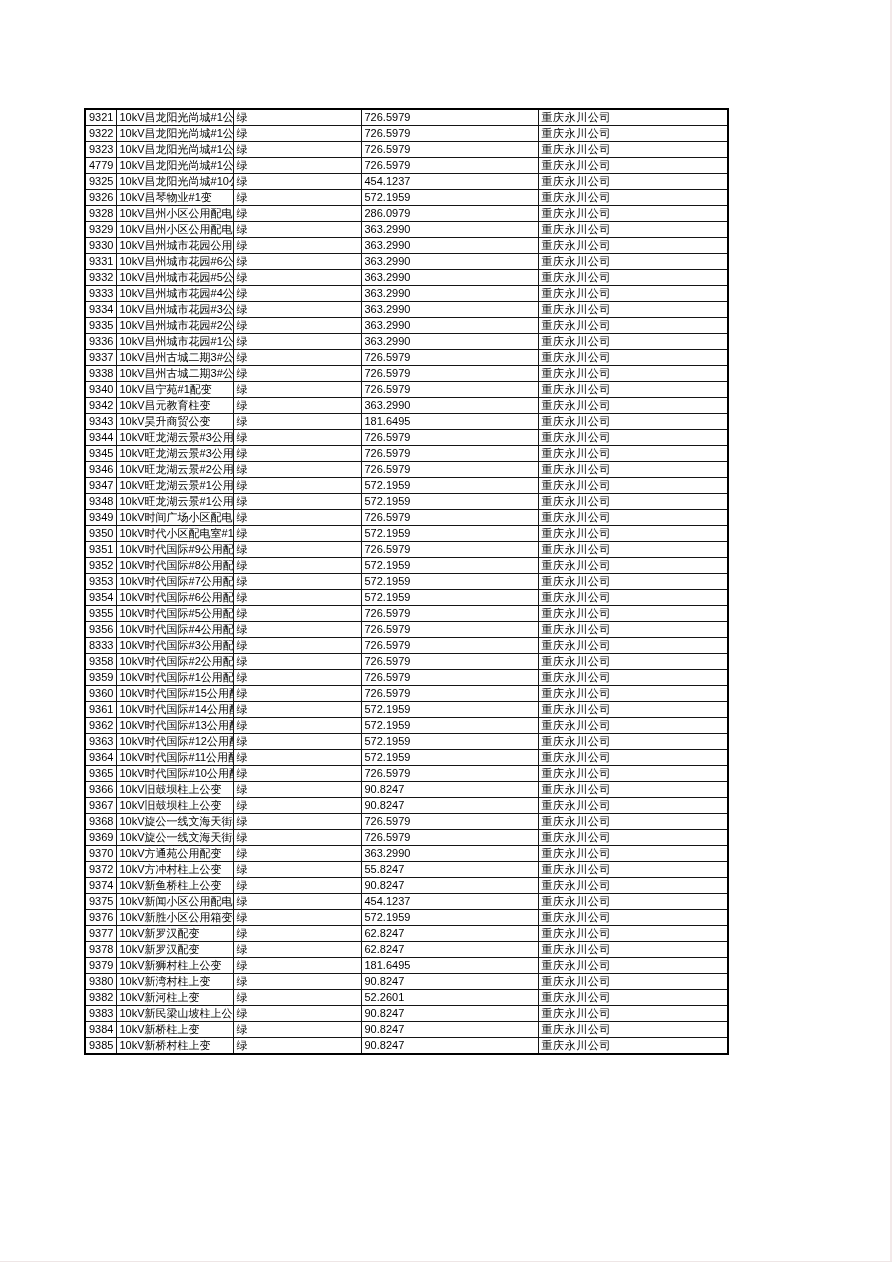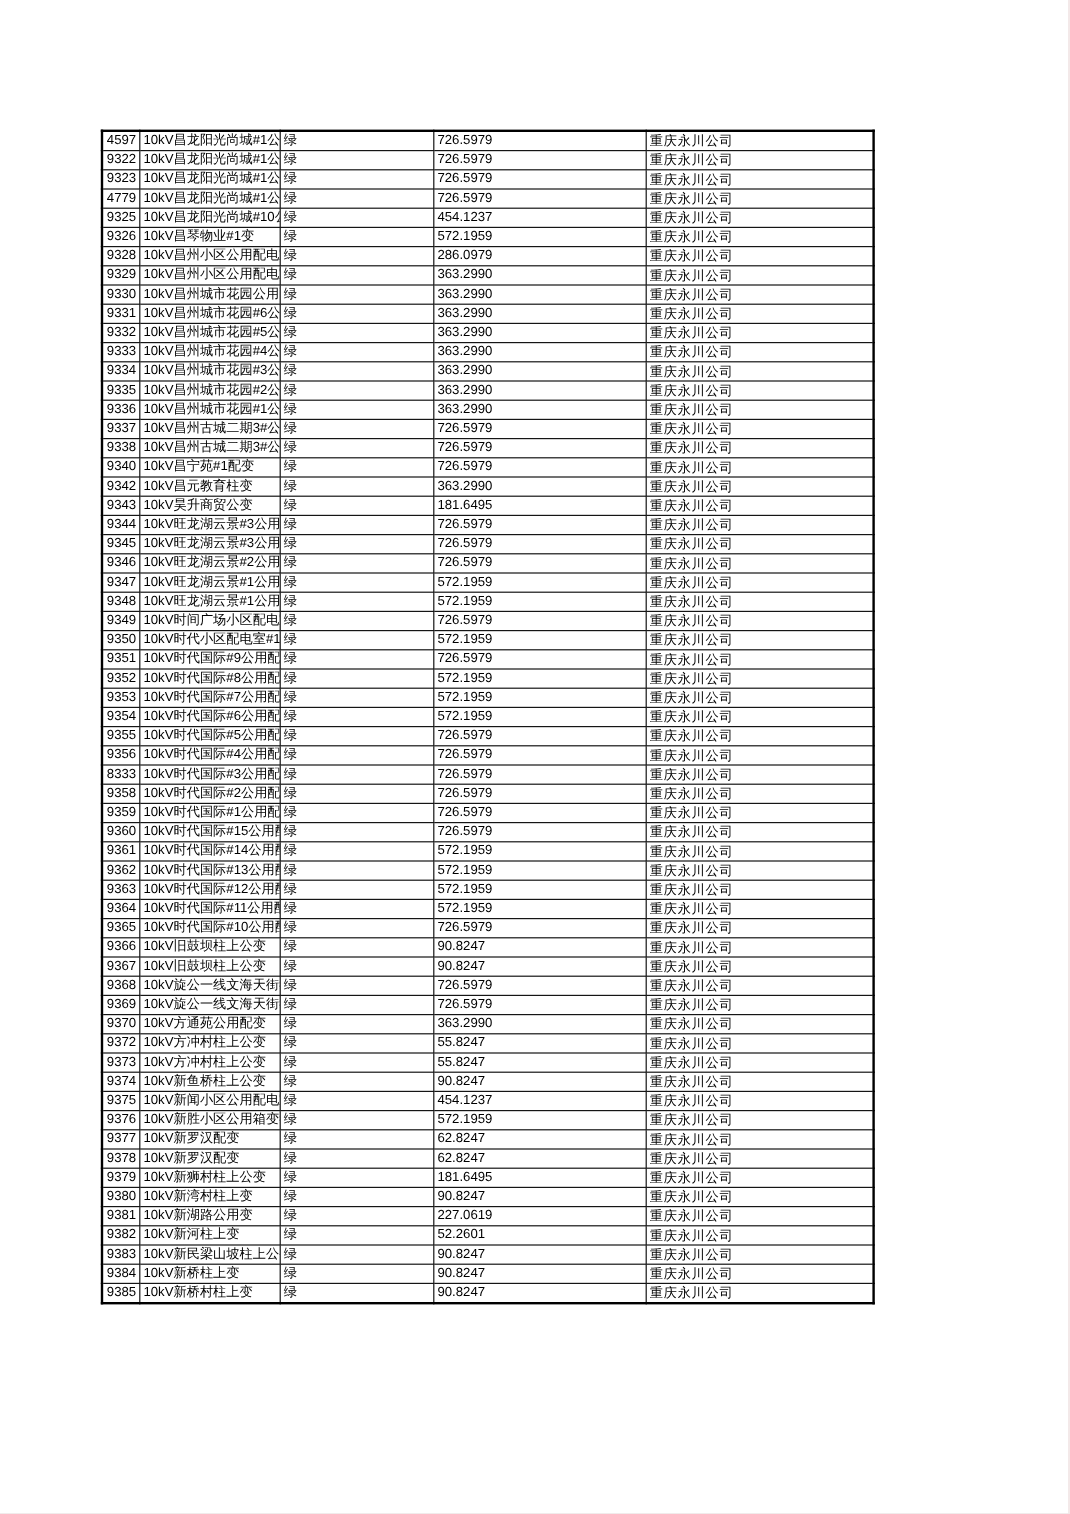--- a/index.html
+++ b/index.html
@@ -67,21 +67,21 @@
   <table class="data-grid">
     <colgroup>
       <col style="width:31px">
       <col style="width:117px">
       <col style="width:128px">
       <col style="width:177px">
       <col style="width:190px">
     </colgroup>
     <tbody>
         <tr>
-          <td class="c-id">4597</td>
+          <td class="c-id">9321</td>
           <td class="c-name">10kV昌龙阳光尚城#1公配</td>
           <td class="c-status">绿</td>
           <td class="c-value">726.5979</td>
           <td class="c-company">重庆永川公司</td>
         </tr>
         <tr>
           <td class="c-id">9322</td>
           <td class="c-name">10kV昌龙阳光尚城#1公配</td>
           <td class="c-status">绿</td>
           <td class="c-value">726.5979</td>
@@ -403,27 +403,20 @@
           <td class="c-company">重庆永川公司</td>
         </tr>
         <tr>
           <td class="c-id">9372</td>
           <td class="c-name">10kV方冲村柱上公变</td>
           <td class="c-status">绿</td>
           <td class="c-value">55.8247</td>
           <td class="c-company">重庆永川公司</td>
         </tr>
         <tr>
-          <td class="c-id">9373</td>
-          <td class="c-name">10kV方冲村柱上公变</td>
-          <td class="c-status">绿</td>
-          <td class="c-value">55.8247</td>
-          <td class="c-company">重庆永川公司</td>
-        </tr>
-        <tr>
           <td class="c-id">9374</td>
           <td class="c-name">10kV新鱼桥柱上公变</td>
           <td class="c-status">绿</td>
           <td class="c-value">90.8247</td>
           <td class="c-company">重庆永川公司</td>
         </tr>
         <tr>
           <td class="c-id">9375</td>
           <td class="c-name">10kV新闻小区公用配电室</td>
           <td class="c-status">绿</td>
@@ -456,27 +449,20 @@
           <td class="c-name">10kV新狮村柱上公变</td>
           <td class="c-status">绿</td>
           <td class="c-value">181.6495</td>
           <td class="c-company">重庆永川公司</td>
         </tr>
         <tr>
           <td class="c-id">9380</td>
           <td class="c-name">10kV新湾村柱上变</td>
           <td class="c-status">绿</td>
           <td class="c-value">90.8247</td>
-          <td class="c-company">重庆永川公司</td>
-        </tr>
-        <tr>
-          <td class="c-id">9381</td>
-          <td class="c-name">10kV新湖路公用变</td>
-          <td class="c-status">绿</td>
-          <td class="c-value">227.0619</td>
           <td class="c-company">重庆永川公司</td>
         </tr>
         <tr>
           <td class="c-id">9382</td>
           <td class="c-name">10kV新河柱上变</td>
           <td class="c-status">绿</td>
           <td class="c-value">52.2601</td>
           <td class="c-company">重庆永川公司</td>
         </tr>
         <tr>

